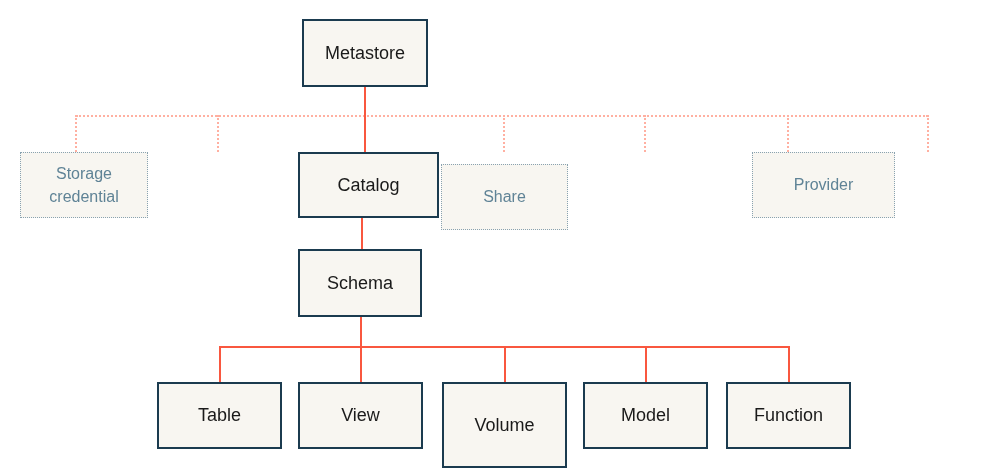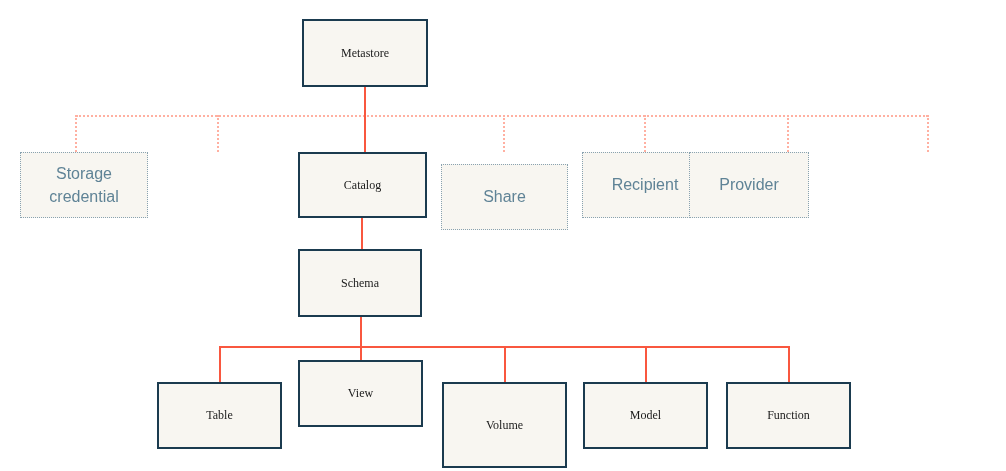--- a/index.html
+++ b/index.html
@@ -13,22 +13,21 @@
   .node {
     position:absolute;
     box-sizing:border-box;
     background:#F8F6F1;
     display:flex; align-items:center; justify-content:center;
     text-align:center;
   }
   .node.solid {
     border:2px solid #1B3B4F;
     color:#1A1A1A;
-    font-size:12px;
-    font-family:Liberation Serif, serif;
+    font-size:18px;
   }
   .node.dotted {
     border:1.5px dotted #89A2B0;
     color:#5F8396;
     font-size:16px;
     line-height:1.45;
     padding:0 10px;
   }
   .conn { position:absolute; }
   .conn.sv { width:2px; background:#F9573F; }
@@ -59,41 +58,38 @@
   <div class="conn sv" style="left:645px; top:346px; height:36px;"></div>
   <div class="conn sv" style="left:788px; top:346px; height:36px;"></div>
 
   <div class="node solid" style="left:302px; top:19px; width:126px; height:68px;">
     <span>Metastore</span>
   </div>
 
   <div class="node dotted" style="left:20px; top:152px; width:128px; height:66px;">
     <span>Storage credential</span>
   </div>
-  <div class="node solid" style="left:298px; top:152px; width:129px; height:66px;">
+  <div class="node solid" style="left:298px; top:152px; width:141px; height:66px;">
     <span>Catalog</span>
   </div>
   <div class="node dotted" style="left:441px; top:152px; width:127px; height:66px;margin-top:12px;">
     <span>Share</span>
   </div>
-  <div class="node dotted" style="left:582px; top:152px; width:126px; height:66px;">
-    <span>Recipient</span>
-  </div>
-  <div class="node dotted" style="left:689px; top:152px; width:120px; height:66px;">
+  <div class="node dotted" style="left:752px; top:152px; width:143px; height:66px;">
     <span>Provider</span>
   </div>
 
   <div class="node solid" style="left:298px; top:249px; width:124px; height:68px;">
     <span>Schema</span>
   </div>
 
   <div class="node solid" style="left:157px; top:382px; width:125px; height:67px;">
     <span>Table</span>
   </div>
-  <div class="node solid" style="left:298px; top:360px; width:125px; height:67px;">
+  <div class="node solid" style="left:298px; top:382px; width:125px; height:67px;">
     <span>View</span>
   </div>
   <div class="node solid" style="left:442px; top:382px; width:125px; height:86px;">
     <span>Volume</span>
   </div>
   <div class="node solid" style="left:583px; top:382px; width:125px; height:67px;">
     <span>Model</span>
   </div>
   <div class="node solid" style="left:726px; top:382px; width:125px; height:67px;">
     <span>Function</span>

